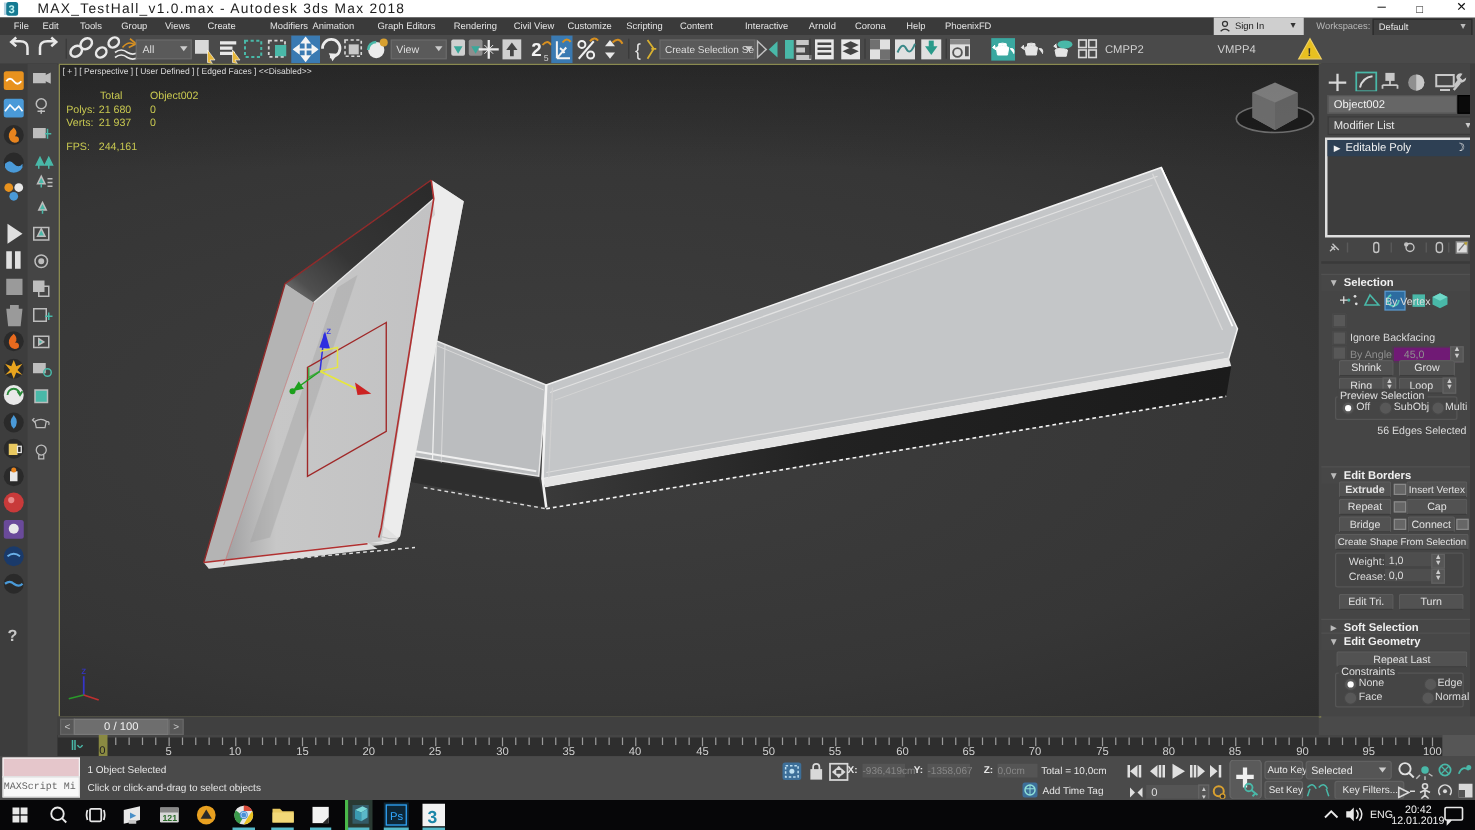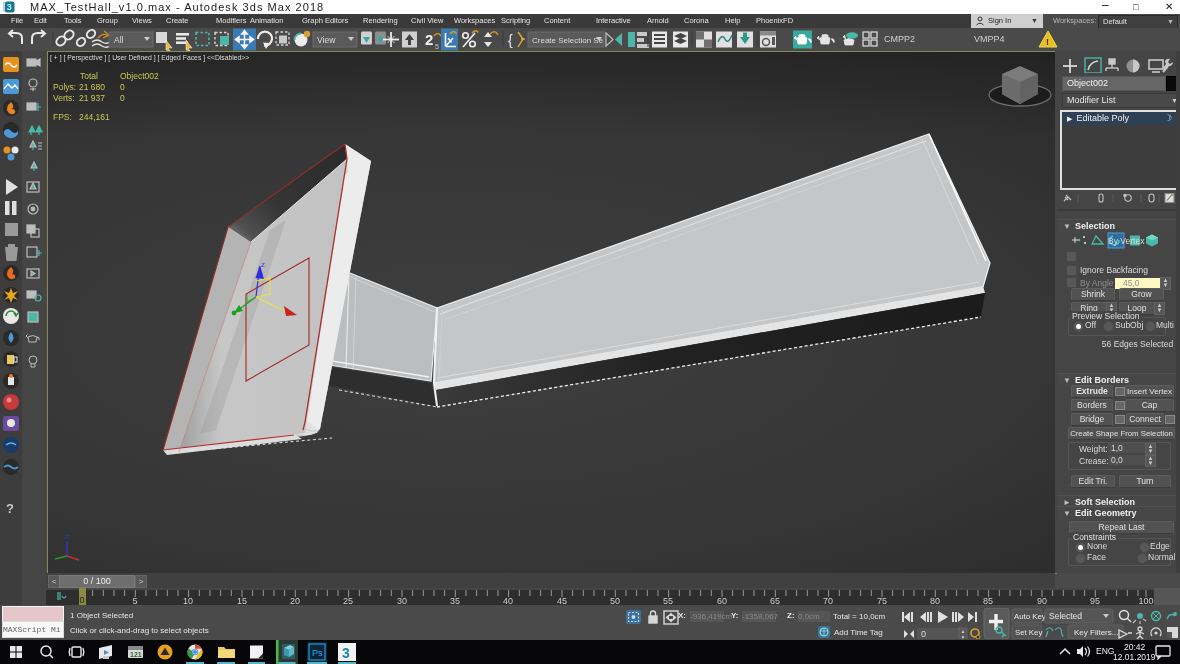--- a/index.html
+++ b/index.html
@@ -66,21 +66,21 @@
     <span class="mi" style="left:34px">Edit</span>
     <span class="mi" style="left:64px">Tools</span>
     <span class="mi" style="left:97px">Group</span>
     <span class="mi" style="left:132px">Views</span>
     <span class="mi" style="left:166px">Create</span>
     <span class="mi" style="left:216px">Modifiers</span>
     <span class="mi" style="left:250px">Animation</span>
     <span class="mi" style="left:302px">Graph Editors</span>
     <span class="mi" style="left:363px">Rendering</span>
     <span class="mi" style="left:411px">Civil View</span>
-    <span class="mi" style="left:454px">Workspaces</span>
+    <span class="mi" style="left:454px">Customize</span>
     <span class="mi" style="left:501px">Scripting</span>
     <span class="mi" style="left:544px">Content</span>
     <span class="mi" style="left:596px">Interactive</span>
     <span class="mi" style="left:647px">Arnold</span>
     <span class="mi" style="left:684px">Corona</span>
     <span class="mi" style="left:725px">Help</span>
     <span class="mi" style="left:756px">PhoenixFD</span>
 
     <div class="abs" style="left:971px;top:0;width:72px;height:14px;background:#cfcfcf;color:#222;">
       <svg class="abs" style="left:4px;top:2px" width="10" height="10" viewBox="0 0 10 10">
@@ -533,21 +533,21 @@
             <polygon points="97,2.5 103,5.5 97,8.5 91,5.5" fill="#6fd8c8"></polygon>
           </g>
       </g>
     </svg>
     <div class="chk" style="left:11px;top:200px;"></div>
       <span class="abs" style="left:25px;top:185px;padding-left:28px;">By Vertex</span>
     <div class="chk" style="left:11px;top:214px;"></div>
       <span class="abs" style="left:25px;top:214px;">Ignore Backfacing</span>
     <div class="chk" style="left:11px;top:226px;"></div>
       <span class="abs" style="left:25px;top:227px;color:#8f8f8f;">By Angle:</span>
-    <div class="abs" style="left:59px;top:226px;width:44px;height:11px;background:#fef9c3;border:1px solid #444;color:#8f8f8f;font-size:8.5px;line-height:11px;padding-left:8px;">45,0</div>
+    <div class="abs" style="left:59px;top:226px;width:44px;height:11px;background:#701a75;border:1px solid #444;color:#8f8f8f;font-size:8.5px;line-height:11px;padding-left:8px;">45,0</div>
     <div class="spin" style="left:105px;top:226px;height:11px;line-height:5px;">▲<br>▼</div>
     <div class="btn" style="left:16px;top:237px;width:42px;height:11px;line-height:11px;">Shrink</div>
     <div class="btn" style="left:64px;top:237px;width:43px;height:11px;line-height:11px;">Grow</div>
     <div class="btn" style="left:16px;top:251px;width:34px;height:11px;line-height:11px;">Ring</div>
     <div class="spin" style="left:51px;top:251px;height:11px;">▲<br>▼</div>
     <div class="btn" style="left:64px;top:251px;width:34px;height:11px;line-height:11px;">Loop</div>
     <div class="spin" style="left:99px;top:251px;height:11px;">▲<br>▼</div>
     <div class="grp" style="left:13px;top:266px;width:96px;height:17px;"></div>
     <div class="grplab" style="left:15px;top:260px;">Preview Selection</div>
     <div class="radio on" style="left:18px;top:270px;"></div>
@@ -555,21 +555,21 @@
     <div class="radio" style="left:48px;top:270px;"></div>
       <span class="abs" style="left:60px;top:269px;">SubObj</span>
     <div class="radio" style="left:90px;top:270px;"></div>
       <span class="abs" style="left:101px;top:269px;">Multi</span>
     <div class="abs" style="left:20px;top:288px;width:125px;text-align:center;">56 Edges Selected</div>
 
     <div class="rolhead" style="top:322px;"><span class="arr">▼</span>Edit Borders</div>
     <div class="btn" style="left:16px;top:334px;width:40px;height:11px;line-height:11px;font-weight:bold;">Extrude</div>
     <div class="abs" style="left:60px;top:336px;width:8px;height:7px;background:#666;border:1px solid #888;"></div>
     <div class="btn" style="left:70px;top:334px;width:47px;height:11px;line-height:11px;font-size:8px;">Insert Vertex</div>
-    <div class="btn" style="left:16px;top:348px;width:40px;height:11px;line-height:11px;">Borders</div>
+    <div class="btn" style="left:16px;top:348px;width:40px;height:11px;line-height:11px;">Repeat</div>
     <div class="abs" style="left:60px;top:350px;width:8px;height:7px;background:#666;border:1px solid #888;"></div>
     <div class="btn" style="left:70px;top:348px;width:47px;height:11px;line-height:11px;">Cap</div>
     <div class="btn" style="left:16px;top:362px;width:40px;height:11px;line-height:11px;">Bridge</div>
     <div class="abs" style="left:60px;top:364px;width:8px;height:7px;background:#666;border:1px solid #888;"></div>
     <div class="btn" style="left:71px;top:362px;width:36px;height:11px;line-height:11px;">Connect</div>
     <div class="abs" style="left:110px;top:364px;width:8px;height:7px;background:#666;border:1px solid #888;"></div>
     <div class="btn" style="left:13px;top:376px;width:105px;height:11px;line-height:11px;font-size:7.8px;">Create Shape From Selection</div>
     <div class="grp" style="left:13px;top:391px;width:101px;height:26px;"></div>
     <span class="abs" style="left:24px;top:393px;">Weight:</span>
     <div class="abs" style="left:53px;top:392px;width:36px;height:10px;background:#4e4e4e;color:#ddd;font-size:8.5px;line-height:10px;padding-left:3px;">1,0</div>

